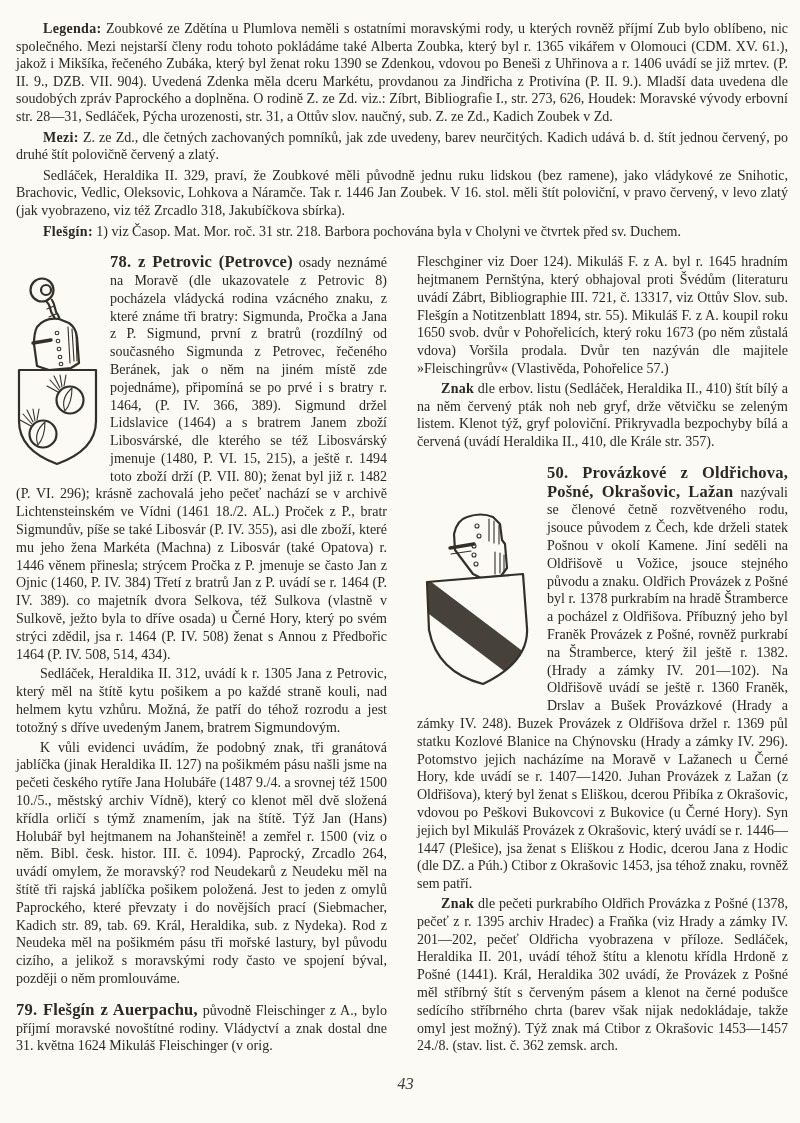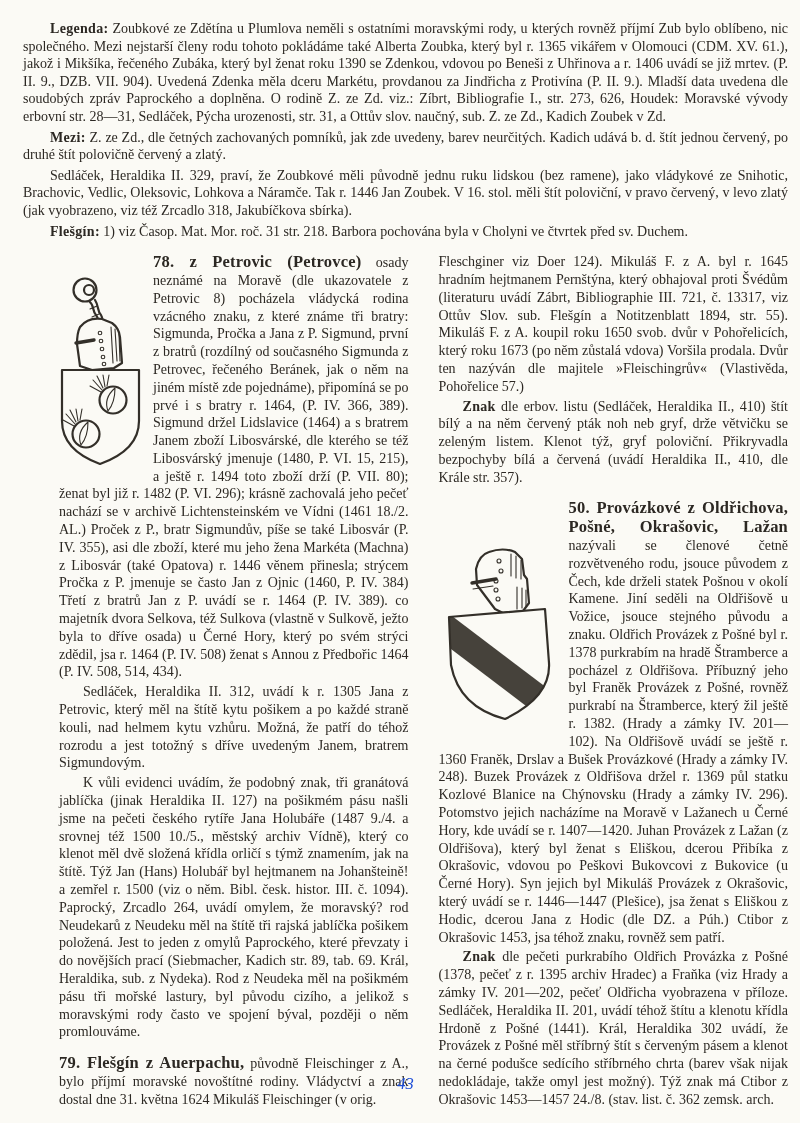--- a/index.html
+++ b/index.html
@@ -6,35 +6,35 @@
   body {
     width: 800px; height: 1123px; overflow: hidden;
     background: #fbfaf5;
     font-family: "Liberation Serif", "DejaVu Serif", serif;
     color: #2c2823;
   }
   .page {
     position: relative;
     width: 800px; height: 1123px;
     box-sizing: border-box;
-    padding: 20px 12px 0 23px;
+    padding: 20px 12px 0 16px;
   }
   
   .top p {
     margin: 0;
     font-size: 14px;
     line-height: 17.6px;
     text-align: justify;
   }
   .top p + p { margin-top: 3px; }
   .top .ind { text-indent: 27px; }
   b.lead { font-weight: bold; letter-spacing: 0.3px; }
 
   
-  .cols { display: flex; gap: 30px; margin-top: 13px; margin-left: 36px; }
+  .cols { display: flex; gap: 30px; margin-top: 13px; }
   .col { flex: 1; min-width: 0; font-size: 14px; line-height: 17.8px; text-align: justify; }
   .col p { margin: 0; }
   .col p + p { margin-top: 2px; }
   .col .ind { text-indent: 24px; }
   .entry { margin-top: 13px; }
   .entry:first-child { margin-top: 0; }
   .ehead {
     font-weight: bold;
     font-size: 16.5px;
     letter-spacing: 0.2px;
@@ -45,21 +45,21 @@
   .arms svg { display: block; }
   .arms78 { width: 84px; margin: 20px 10px 2px 0; }
   .arms80 { width: 120px; margin: 18px 10px 2px 0; padding-top: 28px; }
 
   .pageno {
     position: absolute;
     left: 11px; right: 0; top: 1074px;
     text-align: center;
     font-size: 16.5px;
     font-style: italic;
-    color: #1d4ed8;
+    color: #404040;
   }
   .ink { stroke: #332f29; fill: none; stroke-width: 2.2; stroke-linejoin: round; stroke-linecap: round; }
   .ink-fill { fill: #fbfaf5; }
   .thin { stroke-width: 1.1; }
   .thick { stroke-width: 3.4; }
 </style>
 </head>
 <body>
 
 <div class="page">

